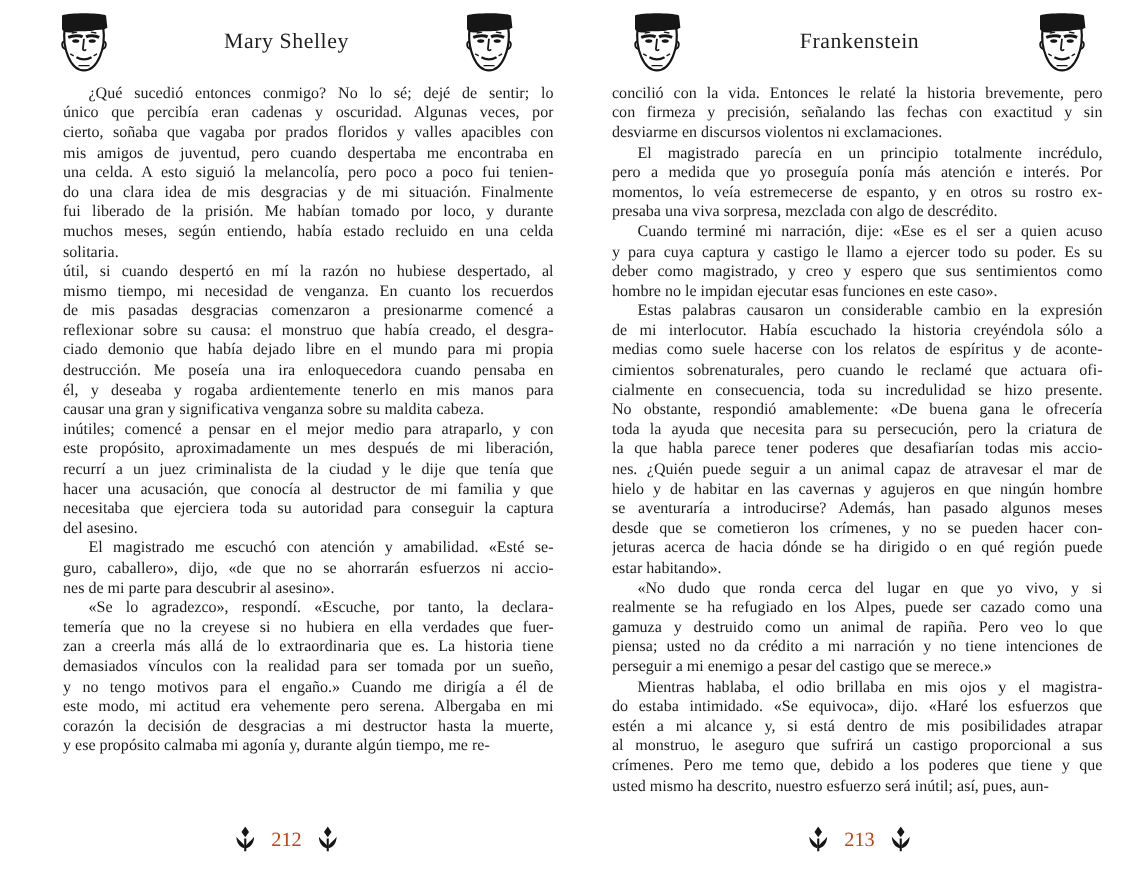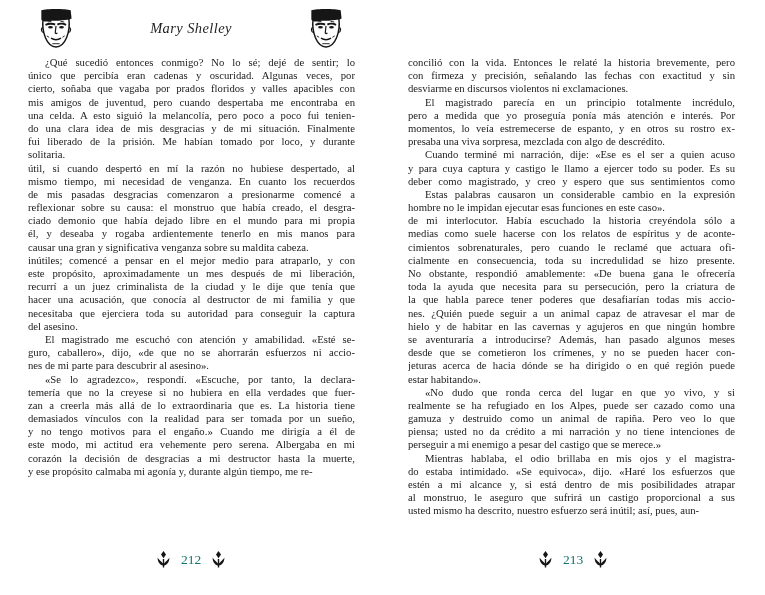--- a/index.html
+++ b/index.html
@@ -6,45 +6,45 @@
   body {
     width: 765px; height: 595px;
     background: #ffffff;
     font-family: "Liberation Serif", serif;
     color: #1b1b1b;
     overflow: hidden;
   }
   .spread { display: flex; width: 765px; height: 595px; }
   .page { position: relative; width: 382px; height: 595px; flex: 0 0 382px; }
 
-  .page-header { position: relative; height: 56px; font-style: italic; }
+  .page-header { position: relative; height: 56px; }
   .corner-icon { position: absolute; top: 7px; width: 44px; height: 45px; }
   .corner-icon.left  { left: 34px; }
   .corner-icon.right { right: 34px; }
   .header-title {
     position: absolute; left: 0; right: 0; top: 20px;
     text-align: center;
     font-size: 14.5px; letter-spacing: 0.4px; color: #1f1f1f;
   }
 
   .page-text {
     position: absolute; top: 56px; height: 490px; overflow: hidden;
     font-size: 10.7px; line-height: 13.18px;
   }
-  .lpage .page-text { left: 28px; width: 327px; }
+  .lpage .page-text { left: 42px; width: 327px; }
   .rpage .page-text { left: 26px; width: 327px; }
   .tline { text-align: justify; text-align-last: justify; white-space: normal; }
   .tline.plast { text-align-last: left; }
   .tline.indent { text-indent: 17px; }
 
   .page-footer {
     position: absolute; left: 0; right: 0; top: 551px;
     display: flex; justify-content: center; align-items: center; gap: 11px;
   }
-  .page-number { font-size: 13.5px; color: #0f766e; }
+  .page-number { font-size: 13.5px; color: #c2410c; }
   .fleuron { width: 13px; height: 17px; }
 </style>
 </head>
 <body>
 
 <svg width="0" height="0" style="position:absolute">
   <defs>
     <symbol id="frank-head" viewBox="0 0 48 48">
 
       <path d="M8 3 C14 1 34 1 40 3 L41 12 C38 14 35 13 31 14 C26 15 20 14 16 15 C12 16 9 15 8 13 Z" fill="#161616"></path>
@@ -92,26 +92,28 @@
         </svg>
     </div>
     <div class="page-text">
         <div class="tline indent">¿Qué sucedió entonces conmigo? No lo sé; dejé de sentir; lo</div>
         <div class="tline">único que percibía eran cadenas y oscuridad. Algunas veces, por</div>
         <div class="tline">cierto, soñaba que vagaba por prados floridos y valles apacibles con</div>
         <div class="tline">mis amigos de juventud, pero cuando despertaba me encontraba en</div>
         <div class="tline">una celda. A esto siguió la melancolía, pero poco a poco fui tenien-</div>
         <div class="tline">do una clara idea de mis desgracias y de mi situación. Finalmente</div>
         <div class="tline">fui liberado de la prisión. Me habían tomado por loco, y durante</div>
+        <div class="tline">muchos meses, según entiendo, había estado recluido en una celda</div>
         <div class="tline plast">solitaria.</div>
         <div class="tline">útil, si cuando despertó en mí la razón no hubiese despertado, al</div>
         <div class="tline">mismo tiempo, mi necesidad de venganza. En cuanto los recuerdos</div>
         <div class="tline">de mis pasadas desgracias comenzaron a presionarme comencé a</div>
         <div class="tline">reflexionar sobre su causa: el monstruo que había creado, el desgra-</div>
         <div class="tline">ciado demonio que había dejado libre en el mundo para mi propia</div>
+        <div class="tline">destrucción. Me poseía una ira enloquecedora cuando pensaba en</div>
         <div class="tline">él, y deseaba y rogaba ardientemente tenerlo en mis manos para</div>
         <div class="tline plast">causar una gran y significativa venganza sobre su maldita cabeza.</div>
         <div class="tline">inútiles; comencé a pensar en el mejor medio para atraparlo, y con</div>
         <div class="tline">este propósito, aproximadamente un mes después de mi liberación,</div>
         <div class="tline">recurrí a un juez criminalista de la ciudad y le dije que tenía que</div>
         <div class="tline">hacer una acusación, que conocía al destructor de mi familia y que</div>
         <div class="tline">necesitaba que ejerciera toda su autoridad para conseguir la captura</div>
         <div class="tline plast">del asesino.</div>
         <div class="tline indent">El magistrado me escuchó con atención y amabilidad. «Esté se-</div>
         <div class="tline">guro, caballero», dijo, «de que no se ahorrarán esfuerzos ni accio-</div>
@@ -130,33 +132,42 @@
           <use href="#fleuron"></use>
         </svg>
       <span class="page-number">212</span>
       <svg class="fleuron">
           <use href="#fleuron"></use>
         </svg>
     </div>
   </div>
 
   <div class="page rpage">
+    <div class="page-header">
+      <svg class="corner-icon left">
+          <use href="#frank-head"></use>
+        </svg>
+      <div class="header-title">Frankenstein</div>
+      <svg class="corner-icon right">
+          <use href="#frank-head"></use>
+        </svg>
+    </div>
     <div class="page-text">
         <div class="tline">concilió con la vida. Entonces le relaté la historia brevemente, pero</div>
         <div class="tline">con firmeza y precisión, señalando las fechas con exactitud y sin</div>
         <div class="tline plast">desviarme en discursos violentos ni exclamaciones.</div>
         <div class="tline indent">El magistrado parecía en un principio totalmente incrédulo,</div>
         <div class="tline">pero a medida que yo proseguía ponía más atención e interés. Por</div>
         <div class="tline">momentos, lo veía estremecerse de espanto, y en otros su rostro ex-</div>
         <div class="tline plast">presaba una viva sorpresa, mezclada con algo de descrédito.</div>
         <div class="tline indent">Cuando terminé mi narración, dije: «Ese es el ser a quien acuso</div>
         <div class="tline">y para cuya captura y castigo le llamo a ejercer todo su poder. Es su</div>
         <div class="tline">deber como magistrado, y creo y espero que sus sentimientos como</div>
+        <div class="tline plast">hombre no le impidan ejecutar esas funciones en este caso».</div>
         <div class="tline indent">Estas palabras causaron un considerable cambio en la expresión</div>
-        <div class="tline plast">hombre no le impidan ejecutar esas funciones en este caso».</div>
         <div class="tline">de mi interlocutor. Había escuchado la historia creyéndola sólo a</div>
         <div class="tline">medias como suele hacerse con los relatos de espíritus y de aconte-</div>
         <div class="tline">cimientos sobrenaturales, pero cuando le reclamé que actuara ofi-</div>
         <div class="tline">cialmente en consecuencia, toda su incredulidad se hizo presente.</div>
         <div class="tline">No obstante, respondió amablemente: «De buena gana le ofrecería</div>
         <div class="tline">toda la ayuda que necesita para su persecución, pero la criatura de</div>
         <div class="tline">la que habla parece tener poderes que desafiarían todas mis accio-</div>
         <div class="tline">nes. ¿Quién puede seguir a un animal capaz de atravesar el mar de</div>
         <div class="tline">hielo y de habitar en las cavernas y agujeros en que ningún hombre</div>
         <div class="tline">se aventuraría a introducirse? Además, han pasado algunos meses</div>
@@ -165,20 +176,21 @@
         <div class="tline plast">estar habitando».</div>
         <div class="tline indent">«No dudo que ronda cerca del lugar en que yo vivo, y si</div>
         <div class="tline">realmente se ha refugiado en los Alpes, puede ser cazado como una</div>
         <div class="tline">gamuza y destruido como un animal de rapiña. Pero veo lo que</div>
         <div class="tline">piensa; usted no da crédito a mi narración y no tiene intenciones de</div>
         <div class="tline plast">perseguir a mi enemigo a pesar del castigo que se merece.»</div>
         <div class="tline indent">Mientras hablaba, el odio brillaba en mis ojos y el magistra-</div>
         <div class="tline">do estaba intimidado. «Se equivoca», dijo. «Haré los esfuerzos que</div>
         <div class="tline">estén a mi alcance y, si está dentro de mis posibilidades atrapar</div>
         <div class="tline">al monstruo, le aseguro que sufrirá un castigo proporcional a sus</div>
+        <div class="tline">crímenes. Pero me temo que, debido a los poderes que tiene y que</div>
         <div class="tline plast">usted mismo ha descrito, nuestro esfuerzo será inútil; así, pues, aun-</div>
       </div>
     <div class="page-footer">
       <svg class="fleuron">
           <use href="#fleuron"></use>
         </svg>
       <span class="page-number">213</span>
       <svg class="fleuron">
           <use href="#fleuron"></use>
         </svg>

